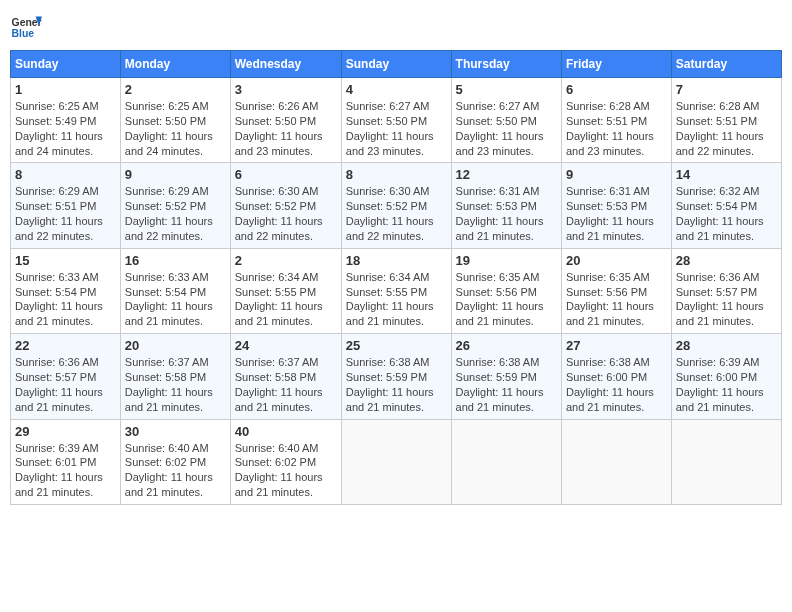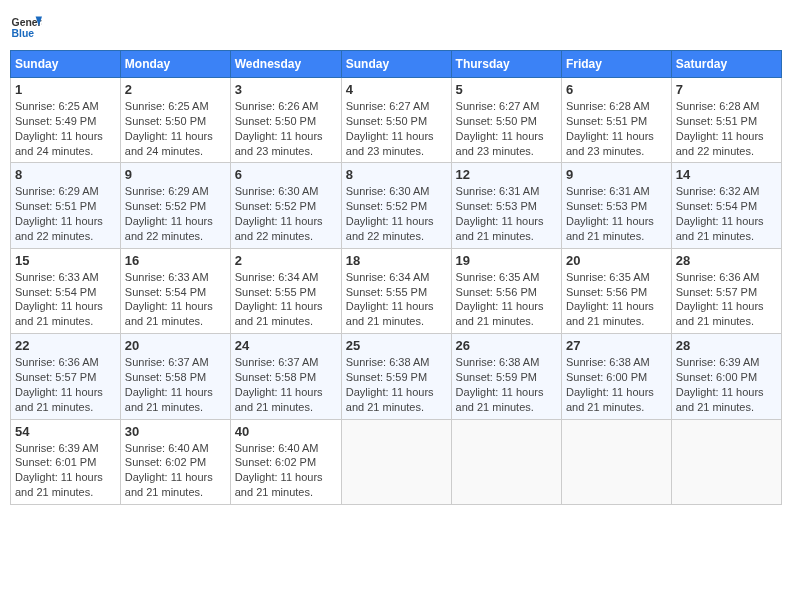--- a/index.html
+++ b/index.html
@@ -229,21 +229,21 @@
         <span class="day-num">27</span>
         <div class="day-info">Sunrise: 6:38 AM<br>Sunset: 6:00 PM<br>Daylight: 11 hours<br>and 21 minutes.</div>
       </td>
         <td>
         <span class="day-num">28</span>
         <div class="day-info">Sunrise: 6:39 AM<br>Sunset: 6:00 PM<br>Daylight: 11 hours<br>and 21 minutes.</div>
       </td>
       </tr>
       <tr>
         <td>
-        <span class="day-num">54</span>
+        <span class="day-num">29</span>
         <div class="day-info">Sunrise: 6:39 AM<br>Sunset: 6:01 PM<br>Daylight: 11 hours<br>and 21 minutes.</div>
       </td>
         <td>
         <span class="day-num">30</span>
         <div class="day-info">Sunrise: 6:40 AM<br>Sunset: 6:02 PM<br>Daylight: 11 hours<br>and 21 minutes.</div>
       </td>
         <td>
         <span class="day-num">40</span>
         <div class="day-info">Sunrise: 6:40 AM<br>Sunset: 6:02 PM<br>Daylight: 11 hours<br>and 21 minutes.</div>
       </td>

